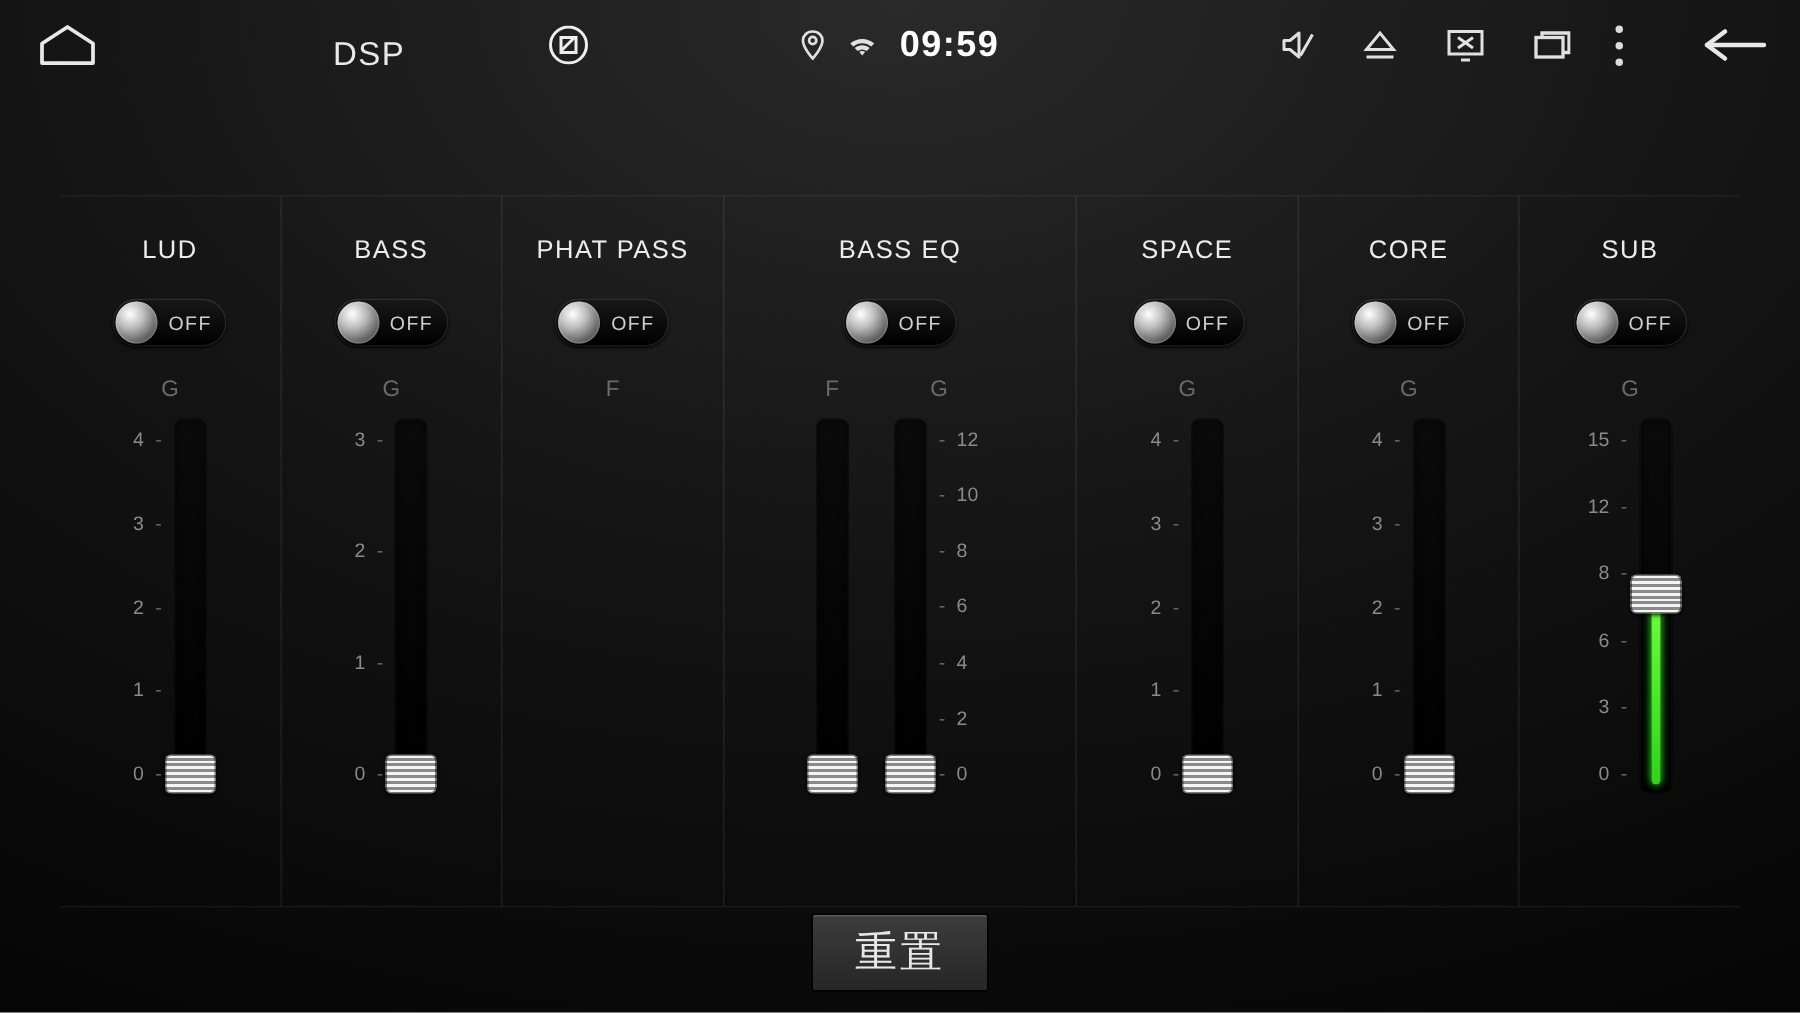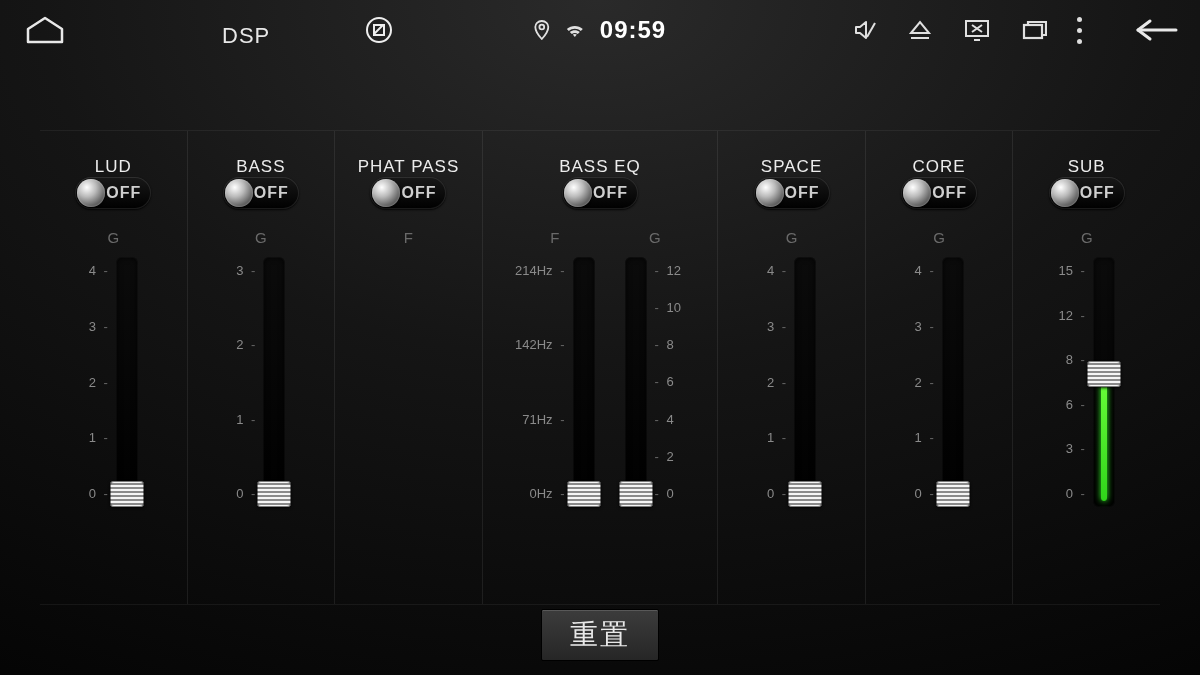--- a/index.html
+++ b/index.html
@@ -43,38 +43,38 @@
     position: relative;
     display: flex; flex-direction: column; align-items: center;
     border-left: 1px solid rgba(255,255,255,.08);
     padding-top: 26px;
   }
   .col:first-child { border-left: none; }
   .col.wide { flex: 1.6 1 0; }
 
   .col-title {
     font-size: 17px; font-weight: 500; letter-spacing: 1px; color: #ececec;
-    text-align: center;
+    margin-bottom: 22px; text-align: center;
   }
 
   
   .toggle {
     width: 76px; height: 32px; border-radius: 16px;
     background: linear-gradient(#181818,#000); 
     box-shadow: inset 0 0 0 1px rgba(255,255,255,.10), 0 1px 2px rgba(0,0,0,.8);
     position: relative;
   }
   .toggle .knob {
     position: absolute; left: 2px; top: 2px; width: 28px; height: 28px; border-radius: 50%;
     background: radial-gradient(circle at 35% 30%, #fff, #bbb 35%, #555 75%, #222 100%);
     box-shadow: 0 1px 2px rgba(0,0,0,.9), inset 0 0 2px rgba(255,255,255,.6);
   }
   .toggle .lbl {
     position: absolute; right: 10px; top: 0; bottom: 0; display: flex; align-items: center;
-    font-size: 16px; font-weight: 700; letter-spacing: 1px; color: #cfcfcf;
+    font-size: 13px; font-weight: 400; letter-spacing: 1px; color: #cfcfcf;
   }
 
   
   .sliders-row { display: flex; gap: 30px; margin-top: 14px; }
   .slider-unit { display: flex; flex-direction: column; align-items: center; }
 
   .unit-label { font-size: 15px; color: #6a6a6a; height: 28px; display:flex; align-items:center; }
 
   .slider-box {
     position: relative;
@@ -270,26 +270,20 @@
     <div class="col wide">
       <div class="col-title">BASS EQ</div>
       <div class="toggle">
         <div class="knob"></div>
         <div class="lbl">OFF</div>
       </div>
       <div class="sliders-row">
         <div class="slider-unit">
           <div class="unit-label">F</div>
           <div class="slider-box">
-            <div class="ticks">
-              <div>214Hz</div>
-              <div>142Hz</div>
-              <div>71Hz</div>
-              <div>0Hz</div>
-            </div>
             <div class="track">
               <div class="thumb" style="bottom: 0px;"></div>
             </div>
           </div>
         </div>
         <div class="slider-unit">
           <div class="unit-label">G</div>
           <div class="slider-box">
             <div class="track">
               <div class="thumb" style="bottom: 0px;"></div>

